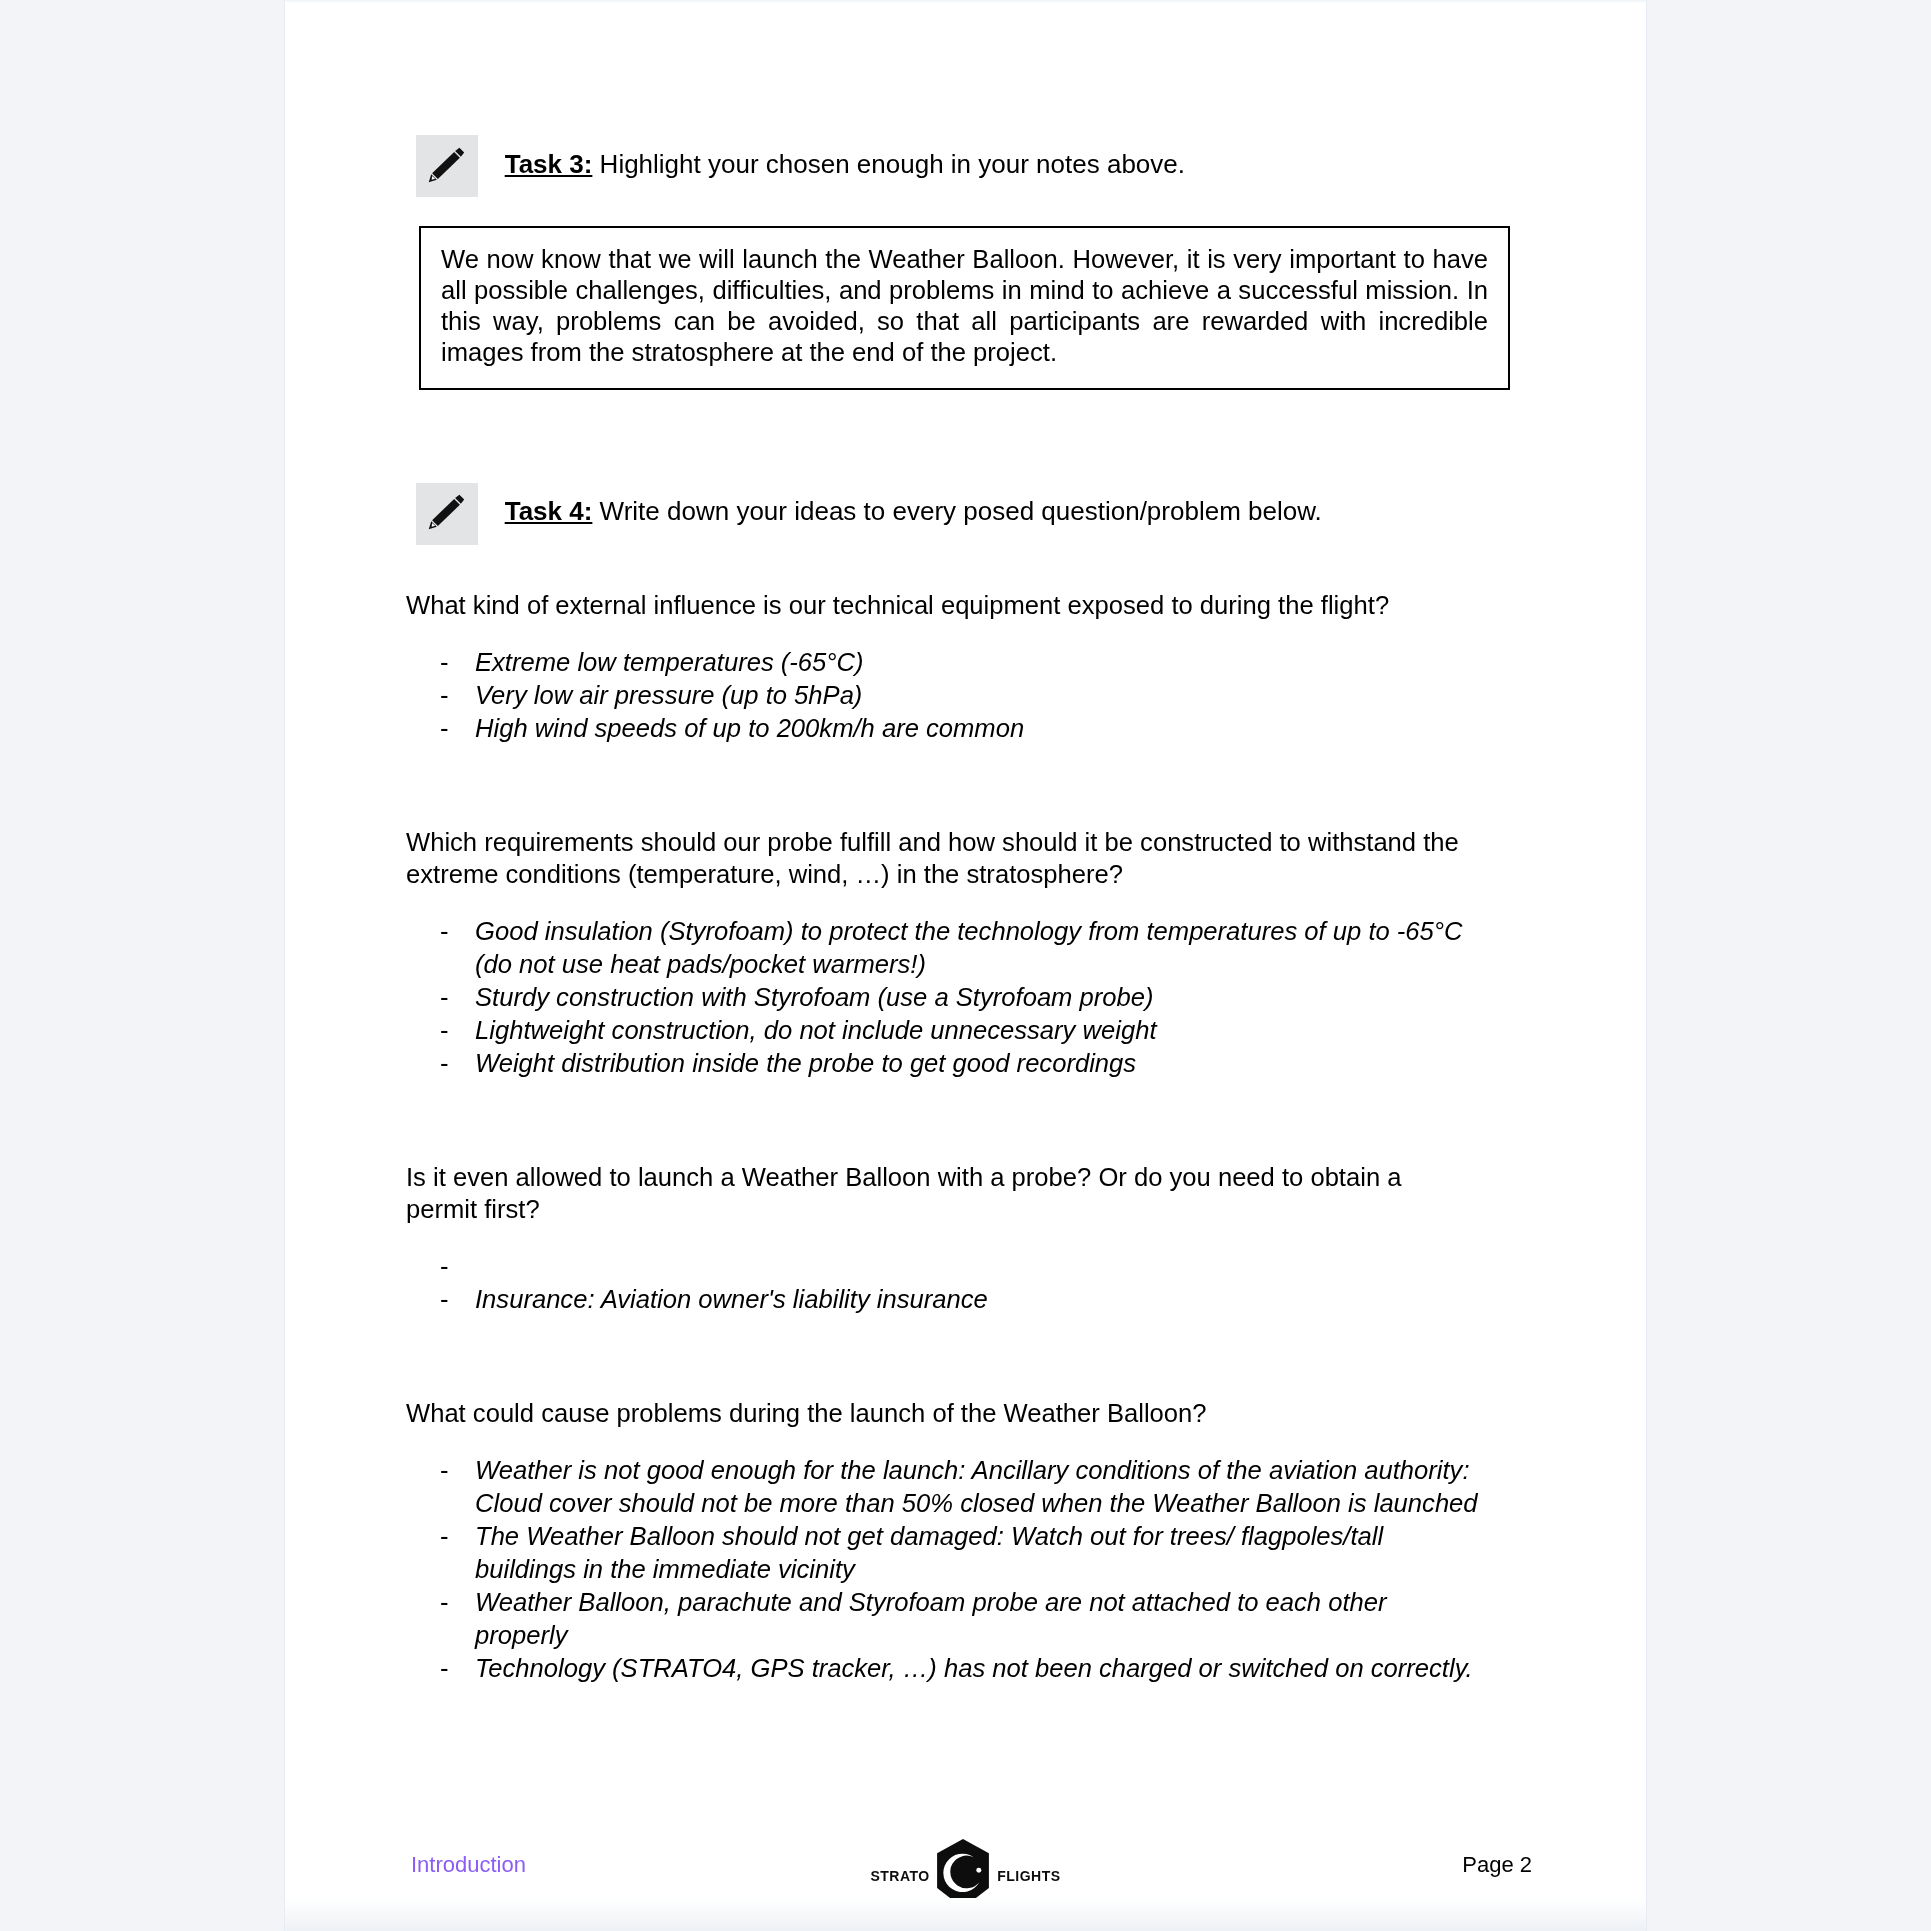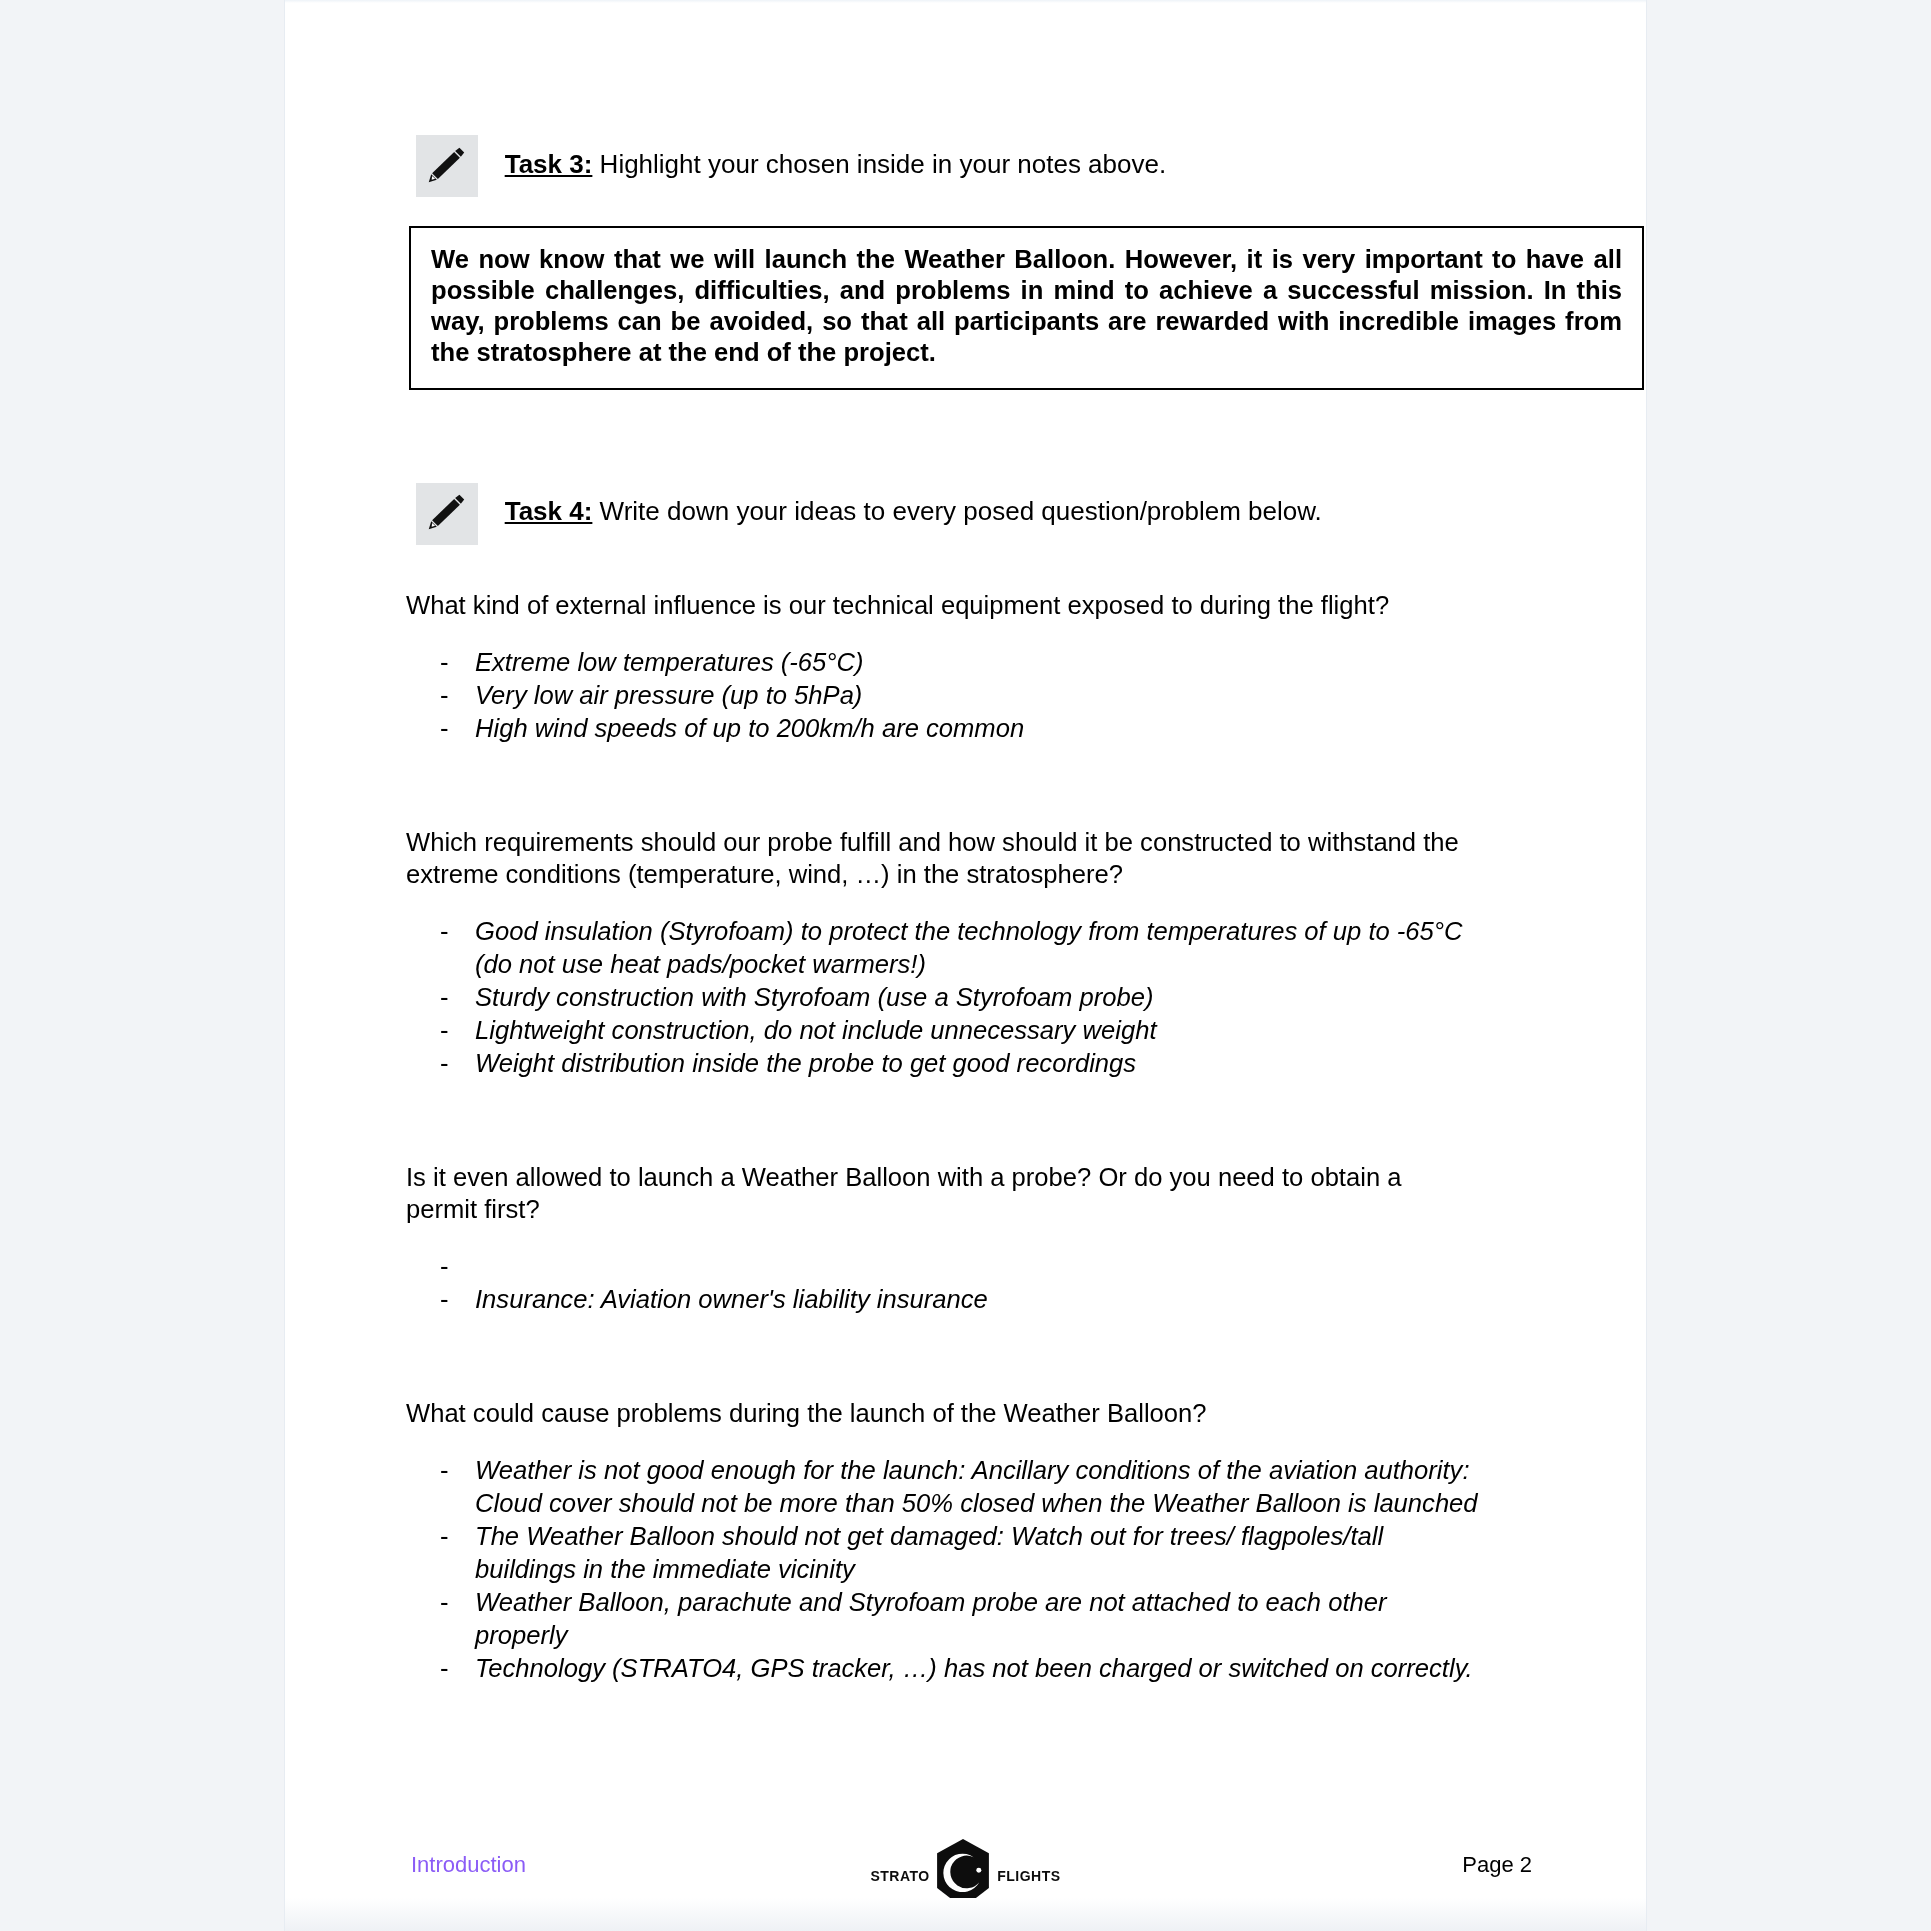--- a/index.html
+++ b/index.html
@@ -69,25 +69,24 @@
   .task-label {
     font-weight: bold;
     text-decoration: underline;
     text-align: right;
   }
 
   
   .note-box {
     border: 2.9px solid #000;
     margin-top: 29px;
-    margin-left: 3px;
-    width: 1235px;
+    margin-left: 13px;
+    width: 1091px;
     box-sizing: border-box;
     padding: 16.4px 20px 19.3px 20px;
-    font-weight: bold;
   }
   .note-box p {
     margin: 0;
     font-size: 25.6px;
     line-height: 31px;
     text-align: justify;
     color: #000;
   }
 
   
@@ -197,21 +196,21 @@
           <svg width="46" height="46" viewBox="0 0 48 48" aria-hidden="true">
             <g transform="rotate(0 24 24)">
               <path d="M38 6 L43 11 L39.5 15.5 L33.5 9.5 Z" fill="#111"></path>
               <path d="M32.5 10.5 L38.5 16.5 L15.5 38.5 L9.5 32.5 Z" fill="#111"></path>
               <path d="M8.6 33.6 L14.4 39.4 L6 42 Z" fill="#111"></path>
               <path d="M9.6 35.4 L12.6 38.4 L9.0 39.5 Z" fill="#fff"></path>
             </g>
           </svg>
         </div>
         <div class="task-text">
-          <span class="task-label">Task 3:</span><span> Highlight your chosen inside in your notes above.</span>
+          <span class="task-label">Task 3:</span><span> Highlight your chosen enough in your notes above.</span>
         </div>
       </div>
 
       <div class="note-box">
         <p>We now know that we will launch the Weather Balloon. However, it is very important to have all possible challenges, difficulties, and problems in mind to achieve a successful mission. In this way, problems can be avoided, so that all participants are rewarded with incredible images from the stratosphere at the end of the project.</p>
       </div>
 
       <div class="gap-lg"></div>
 
       <div class="task-row">

